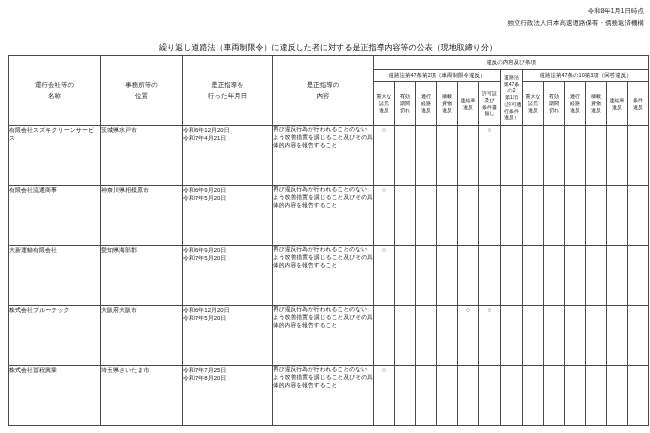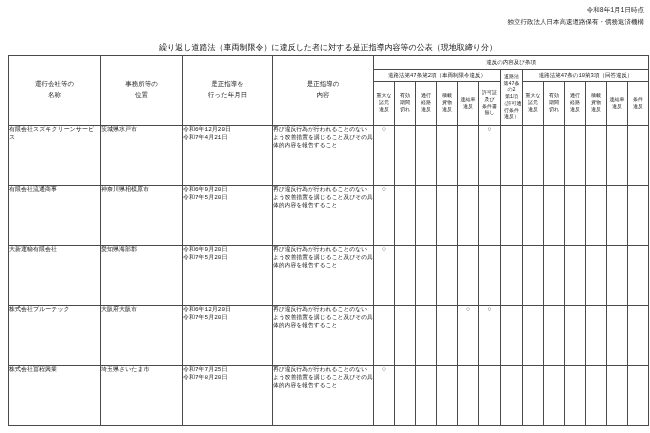--- a/index.html
+++ b/index.html
@@ -1,17 +1,17 @@
 <!DOCTYPE html>
 <html><head>
 <meta charset="utf-8">
 <style>
   html,body{margin:0;padding:0;background:#fff;}
   .doc{position:relative;width:650px;height:433px;background:#ffffff;
-       font-family:Liberation Mono, monospace;color:#1a1a1a;overflow:hidden;}
+       font-family:Liberation Sans, sans-serif;color:#1a1a1a;overflow:hidden;}
   .topnote{position:absolute;top:5px;right:6px;text-align:right;font-size:6.5px;line-height:1.9;color:#222;}
   .title{position:absolute;top:42px;left:8px;width:640px;text-align:center;font-size:8px;color:#111;}
   table.main{position:absolute;top:55px;left:8px;width:640px;border-collapse:collapse;table-layout:fixed;}
   table.main th,table.main td{border:1px solid #4a4a4a;padding:0;font-weight:normal;overflow:hidden;}
   tr.h1{height:14px;}
   tr.h2{height:12px;}
   tr.h3{height:44px;}
   tr.drow{height:60px;}
   .mh{font-size:6.5px;white-space:pre-line;text-align:center;vertical-align:middle;line-height:1.6;}
   .gh{font-size:5.5px;text-align:center;vertical-align:middle;}

